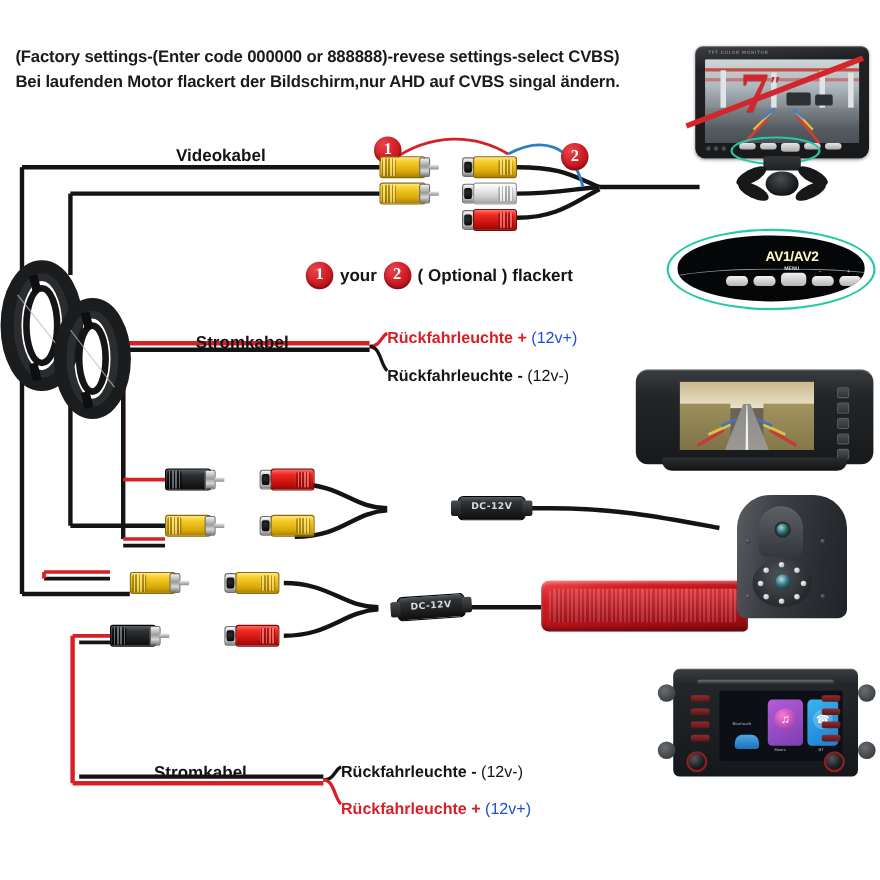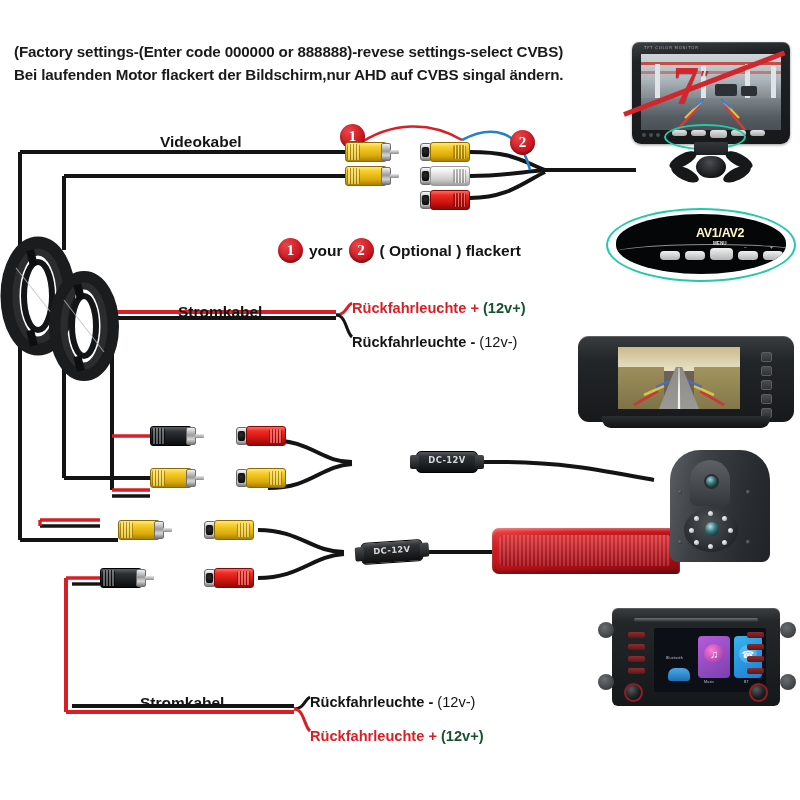--- a/index.html
+++ b/index.html
@@ -42,21 +42,21 @@
 
   .rf {
     position: absolute;
     font-size: 14.6px;
     font-weight: bold;
     white-space: nowrap;
   }
   .rf .volt { font-weight: bold; }
   .rf-red   { color: #d81f26; }
   .rf-black { color: #141414; }
-  .rf-red .volt { color: #14532d; font-weight: bold; }
+  .rf-red .volt { color: #1d4ed8; font-weight: normal; }
   .rf-black .volt { color: #141414; font-weight: normal; }
 
   .rf-p1 { left: 352px; top: 300px; }
   .rf-n1 { left: 352px; top: 334px; }
   .rf-n2 { left: 310px; top: 694px; }
   .rf-p2 { left: 310px; top: 728px; }
 
   
   .optional-line {
     position: absolute;

